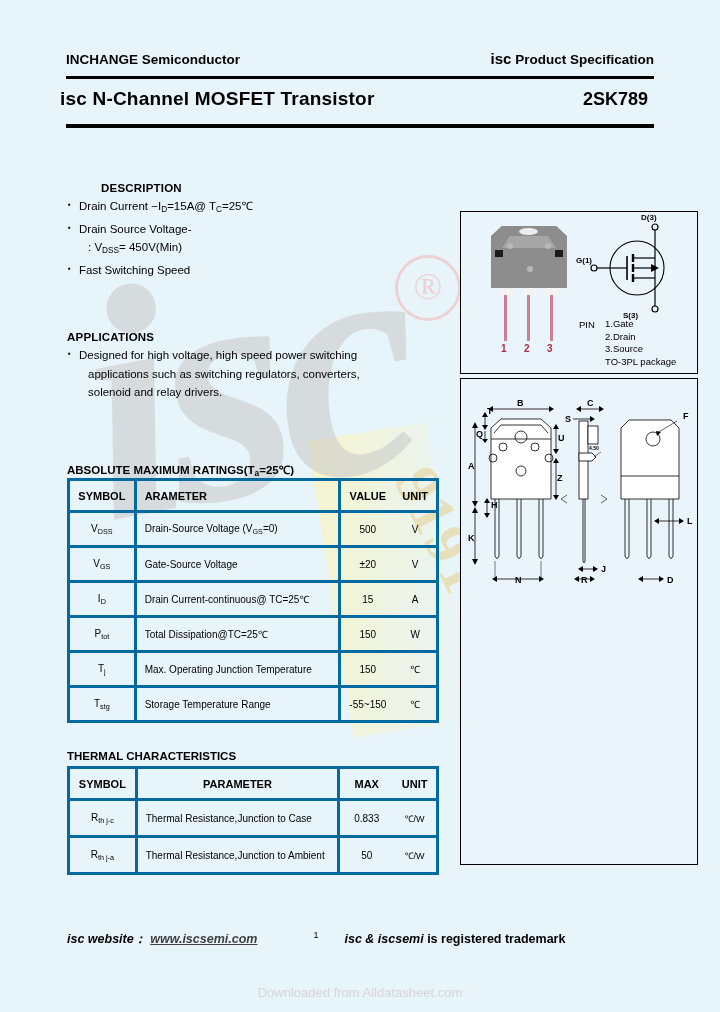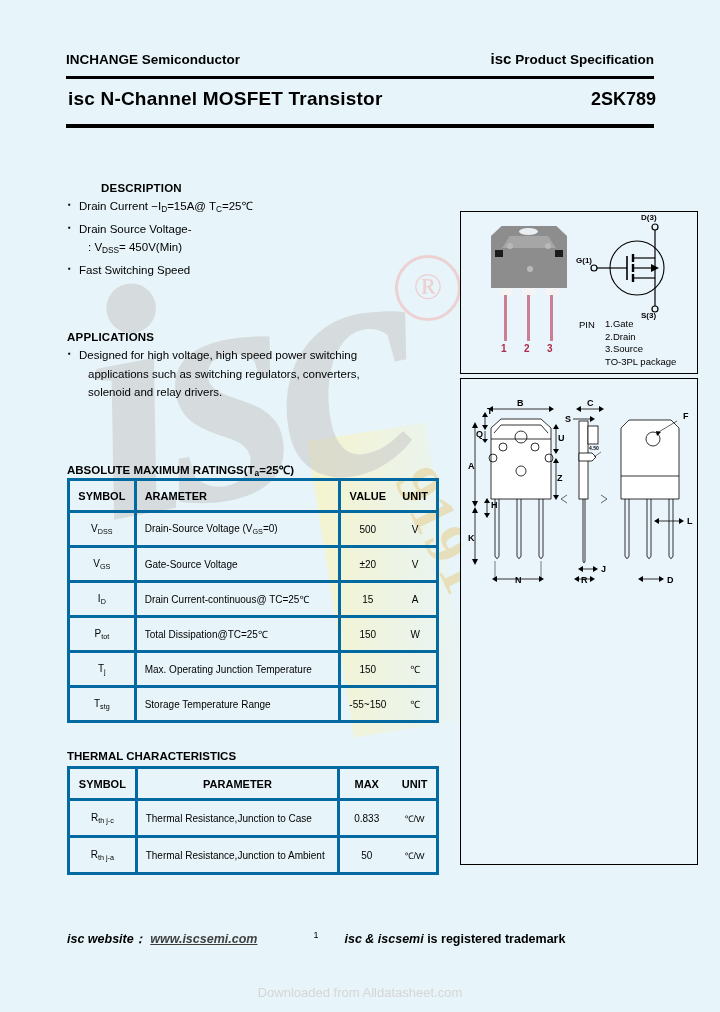--- a/index.html
+++ b/index.html
@@ -44,21 +44,21 @@
 
   
   .hdr-row{position:absolute;left:66px;top:50px;width:588px;
            display:flex;justify-content:space-between;align-items:baseline;}
   .hdr-left{font-size:13.5px;font-weight:bold;}
   .hdr-right{font-size:13.5px;font-weight:bold;}
   .hdr-right .isc{font-size:15px;font-weight:bold;}
   .rule{position:absolute;left:66px;width:588px;background:#000;}
   .rule-1{top:76px;height:3px;}
   .rule-2{top:124px;height:4px;}
-  .title-row{position:absolute;left:68px;top:88px;width:588px;
+  .title-row{position:absolute;left:60px;top:88px;width:588px;
              display:flex;justify-content:space-between;align-items:baseline;}
   .title{font-size:19px;font-weight:bold;letter-spacing:.2px;}
   .partno{font-size:18px;font-weight:bold;}
 
   
   .sec-title{position:absolute;font-size:11.5px;font-weight:bold;letter-spacing:.2px;}
   #desc-title{left:57px;top:182px;margin-left:44px;}
   #app-title{left:67px;top:331px;}
   .bullets{position:absolute;font-size:11.5px;line-height:18.5px;}
   #desc-list{left:67px;top:197px;width:400px;}
@@ -289,21 +289,21 @@
           <circle cx="15" cy="48" r="3" fill="none" stroke="#000" stroke-width="1.2"></circle>
 
           <line x1="76" y1="38" x2="76" y2="10" stroke="#000" stroke-width="1.2"></line>
           <circle cx="76" cy="7" r="3" fill="none" stroke="#000" stroke-width="1.2"></circle>
 
           <line x1="76" y1="58" x2="76" y2="86" stroke="#000" stroke-width="1.2"></line>
           <circle cx="76" cy="89" r="3" fill="none" stroke="#000" stroke-width="1.2"></circle>
         </svg>
         <div style="position:absolute;left:62px;top:-7px;font-size:8px;font-weight:bold">D(3)</div>
         <div style="position:absolute;left:-3px;top:36px;font-size:8px;font-weight:bold">G(1)</div>
-        <div style="position:absolute;left:62px;top:91px;font-size:8px;font-weight:bold">S(3)</div>
+        <div style="position:absolute;left:44px;top:91px;font-size:8px;font-weight:bold">S(3)</div>
       </div>
 
       <div class="pin-list">
         <span class="lbl">PIN</span>
         <div class="items">
           <div>1.Gate</div>
           <div>2.Drain</div>
           <div>3.Source</div>
           <div>TO-3PL package</div>
         </div>

